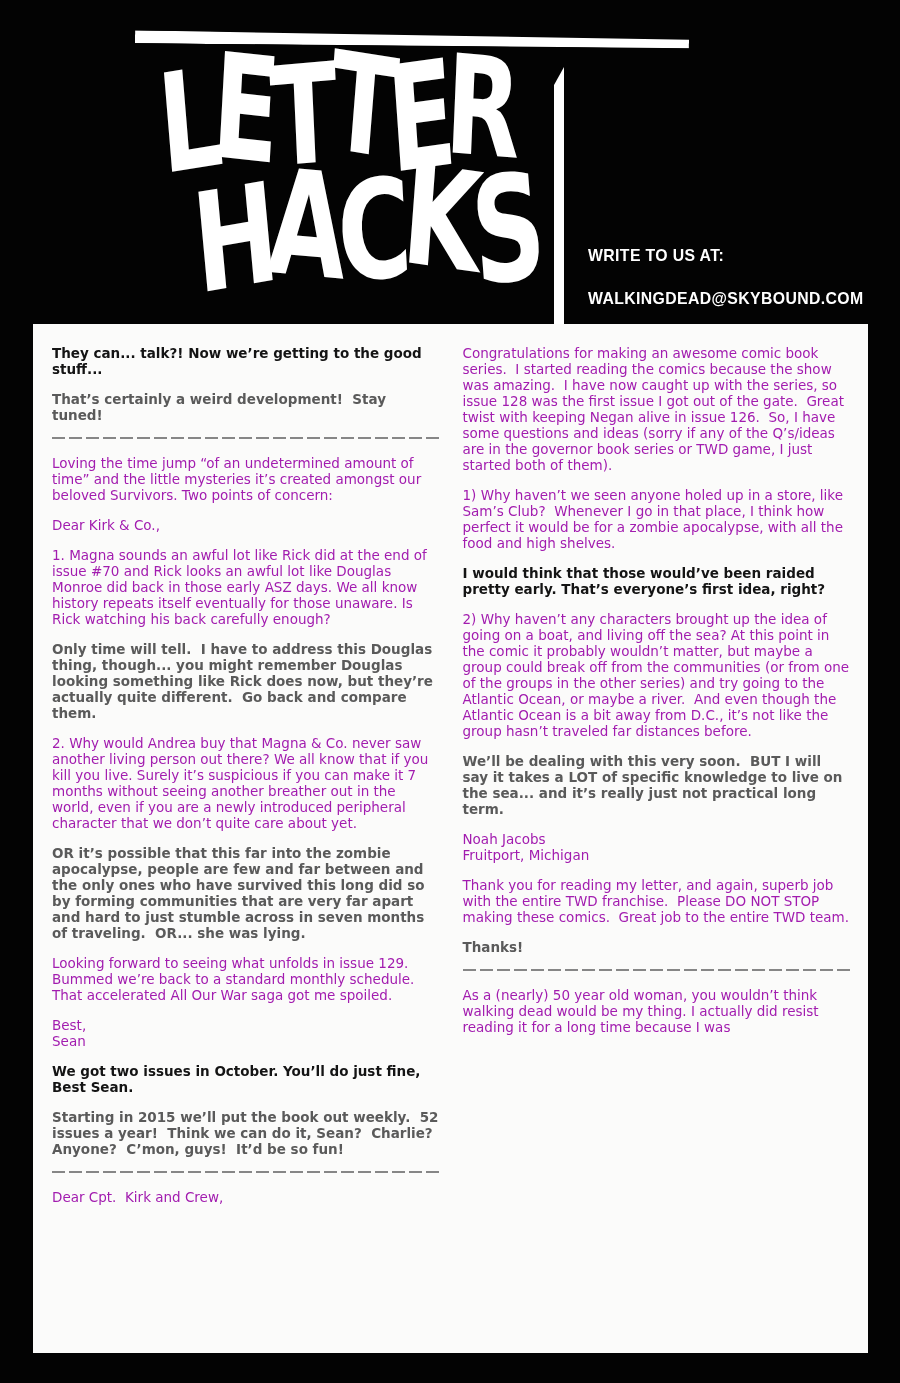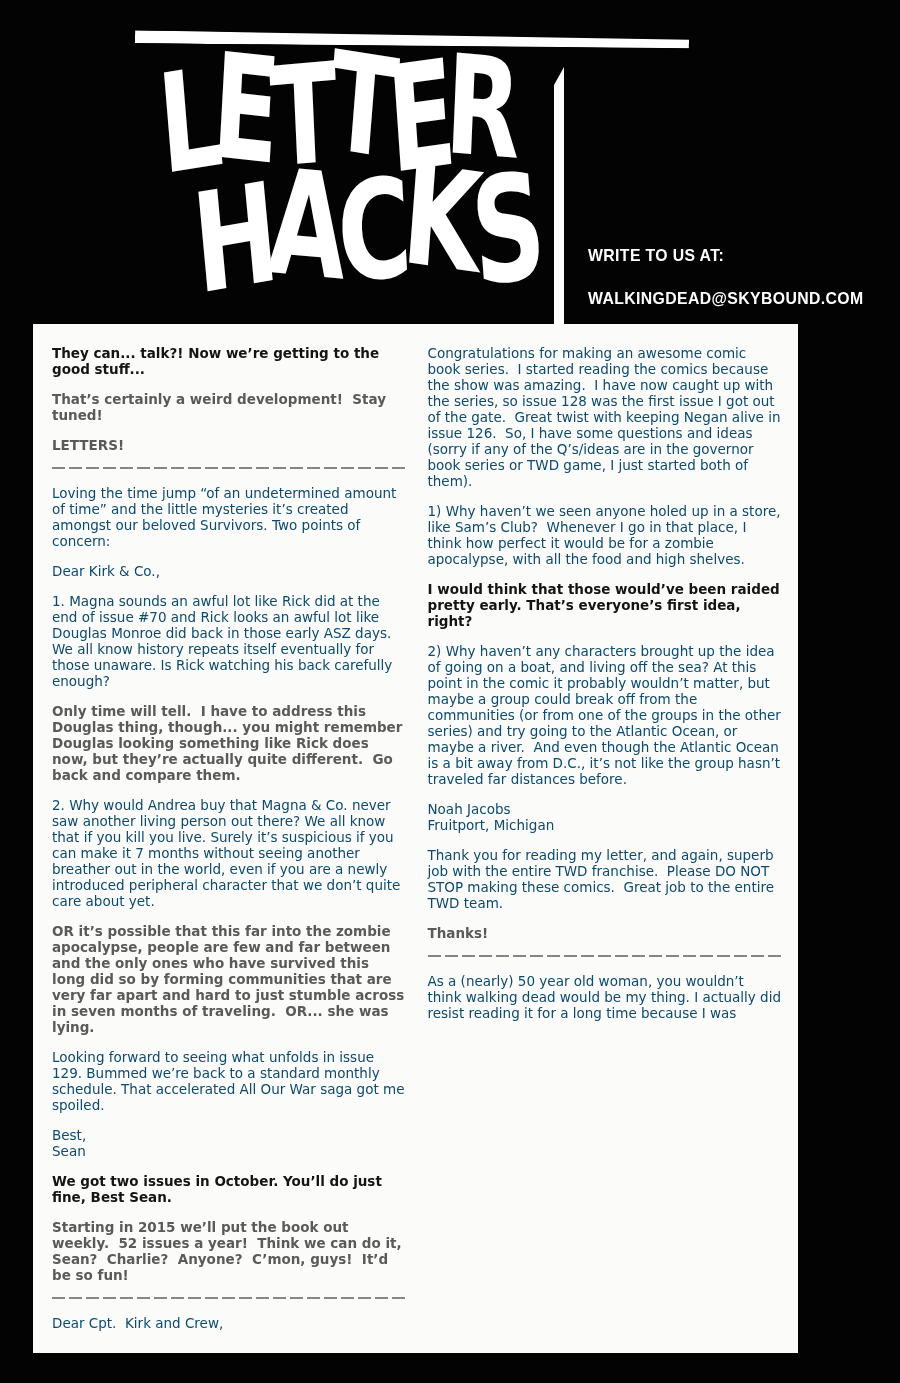--- a/index.html
+++ b/index.html
@@ -39,31 +39,31 @@
     position:absolute;left:588px;color:#fff;font-weight:bold;
     font-family:"Liberation Sans","DejaVu Sans",sans-serif;
     font-size:17px;letter-spacing:0.4px;
     transform:scaleX(0.93);transform-origin:left top;white-space:nowrap;
   }
   .write-at{top:246px;}
   .email{top:289px;}
 
   
   .paper{
-    position:absolute;left:33px;top:324px;width:765px;height:1029px;
+    position:absolute;left:33px;top:324px;width:835px;height:1029px;
     background:#fbfbfa;box-sizing:border-box;
     padding:21px 17px 0 19px;
     display:flex;gap:22px;overflow:hidden;
   }
   .col{flex:1;min-width:0;}
   .col p{
     margin:0 0 14px;font-size:13.5px;line-height:16px;
     white-space:pre-wrap;
   }
-  .col p.normal{color:#0c4a6e;}
+  .col p.normal{color:#a21caf;}
   .col p.bold{color:#141414;font-weight:bold;}
   .col p.bolditalic{color:#5a5a5a;font-weight:bold;}
   .divider{
     height:2px;margin:7px 0 16px;
     background:repeating-linear-gradient(90deg,#868686 0 13px,transparent 13px 17px);
   }
 </style>
 </head>
 <body>
 
@@ -76,41 +76,41 @@
 
 <div class="v-rule"></div>
 
 <div class="write-at">WRITE TO US AT:</div>
 <div class="email">WALKINGDEAD@SKYBOUND.COM</div>
 
 <div class="paper">
   <div class="col" id="col-left">
       <p class="bold">They can... talk?! Now we’re getting to the good stuff...</p>
       <p class="bolditalic">That’s certainly a weird development!  Stay tuned!</p>
-      <p class="bolditalic">LETTERS!</p>
       <div class="divider"></div>
       <p class="normal">Loving the time jump “of an undetermined amount of time” and the little mysteries it’s created amongst our beloved Survivors. Two points of concern:</p>
       <p class="normal">Dear Kirk &amp; Co.,</p>
       <p class="normal">1. Magna sounds an awful lot like Rick did at the end of issue #70 and Rick looks an awful lot like Douglas Monroe did back in those early ASZ days. We all know history repeats itself eventually for those unaware. Is Rick watching his back carefully enough?</p>
       <p class="bolditalic">Only time will tell.  I have to address this Douglas thing, though... you might remember Douglas looking something like Rick does now, but they’re actually quite different.  Go back and compare them.</p>
       <p class="normal">2. Why would Andrea buy that Magna &amp; Co. never saw another living person out there? We all know that if you kill you live. Surely it’s suspicious if you can make it 7 months without seeing another breather out in the world, even if you are a newly introduced peripheral character that we don’t quite care about yet.</p>
       <p class="bolditalic">OR it’s possible that this far into the zombie apocalypse, people are few and far between and the only ones who have survived this long did so by forming communities that are very far apart and hard to just stumble across in seven months of traveling.  OR... she was lying.</p>
       <p class="normal">Looking forward to seeing what unfolds in issue 129. Bummed we’re back to a standard monthly schedule. That accelerated All Our War saga got me spoiled.</p>
       <p class="normal">Best,
 Sean</p>
       <p class="bold">We got two issues in October. You’ll do just fine, Best Sean.</p>
       <p class="bolditalic">Starting in 2015 we’ll put the book out weekly.  52 issues a year!  Think we can do it, Sean?  Charlie?  Anyone?  C’mon, guys!  It’d be so fun!</p>
       <div class="divider"></div>
       <p class="normal">Dear Cpt.  Kirk and Crew,</p>
     </div>
   <div class="col" id="col-right">
       <p class="normal">Congratulations for making an awesome comic book series.  I started reading the comics because the show was amazing.  I have now caught up with the series, so issue 128 was the first issue I got out of the gate.  Great twist with keeping Negan alive in issue 126.  So, I have some questions and ideas (sorry if any of the Q’s/ideas are in the governor book series or TWD game, I just started both of them).</p>
       <p class="normal">1) Why haven’t we seen anyone holed up in a store, like Sam’s Club?  Whenever I go in that place, I think how perfect it would be for a zombie apocalypse, with all the food and high shelves.</p>
       <p class="bold">I would think that those would’ve been raided pretty early. That’s everyone’s first idea, right?</p>
       <p class="normal">2) Why haven’t any characters brought up the idea of going on a boat, and living off the sea? At this point in the comic it probably wouldn’t matter, but maybe a group could break off from the communities (or from one of the groups in the other series) and try going to the Atlantic Ocean, or maybe a river.  And even though the Atlantic Ocean is a bit away from D.C., it’s not like the group hasn’t traveled far distances before.</p>
+      <p class="bolditalic">We’ll be dealing with this very soon.  BUT I will say it takes a LOT of specific knowledge to live on the sea... and it’s really just not practical long term.</p>
       <p class="normal">Noah Jacobs
 Fruitport, Michigan</p>
       <p class="normal">Thank you for reading my letter, and again, superb job with the entire TWD franchise.  Please DO NOT STOP making these comics.  Great job to the entire TWD team.</p>
       <p class="bolditalic">Thanks!</p>
       <div class="divider"></div>
       <p class="normal">As a (nearly) 50 year old woman, you wouldn’t think walking dead would be my thing. I actually did resist reading it for a long time because I was</p>
     </div>
 </div>
 
 </body></html>

